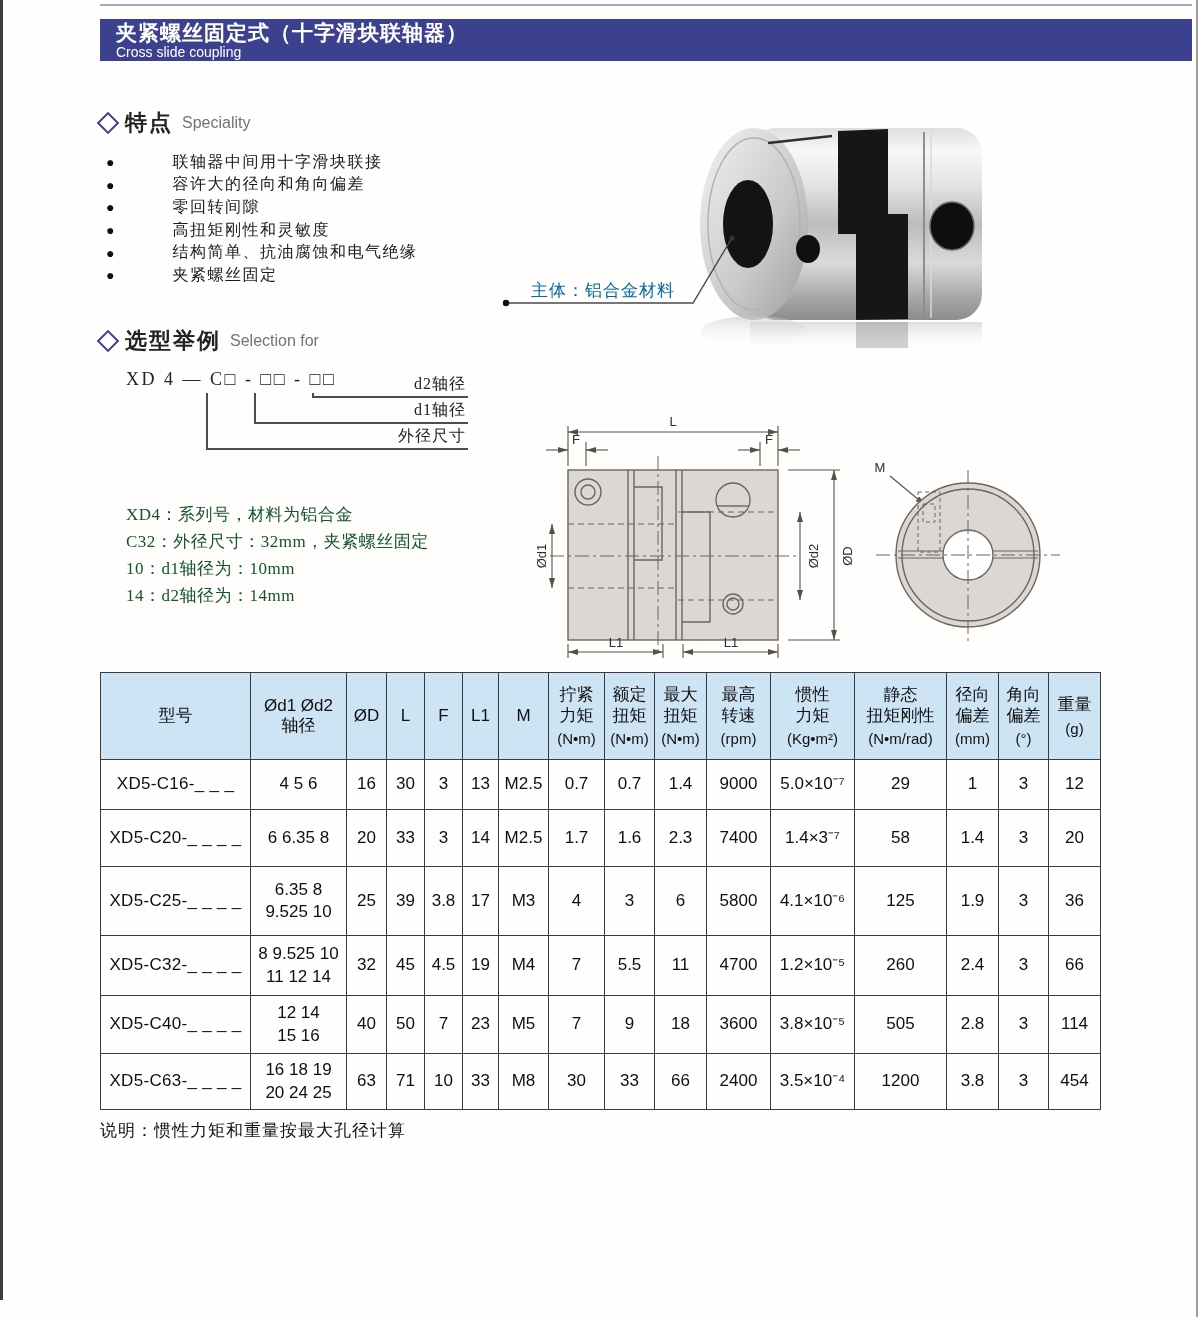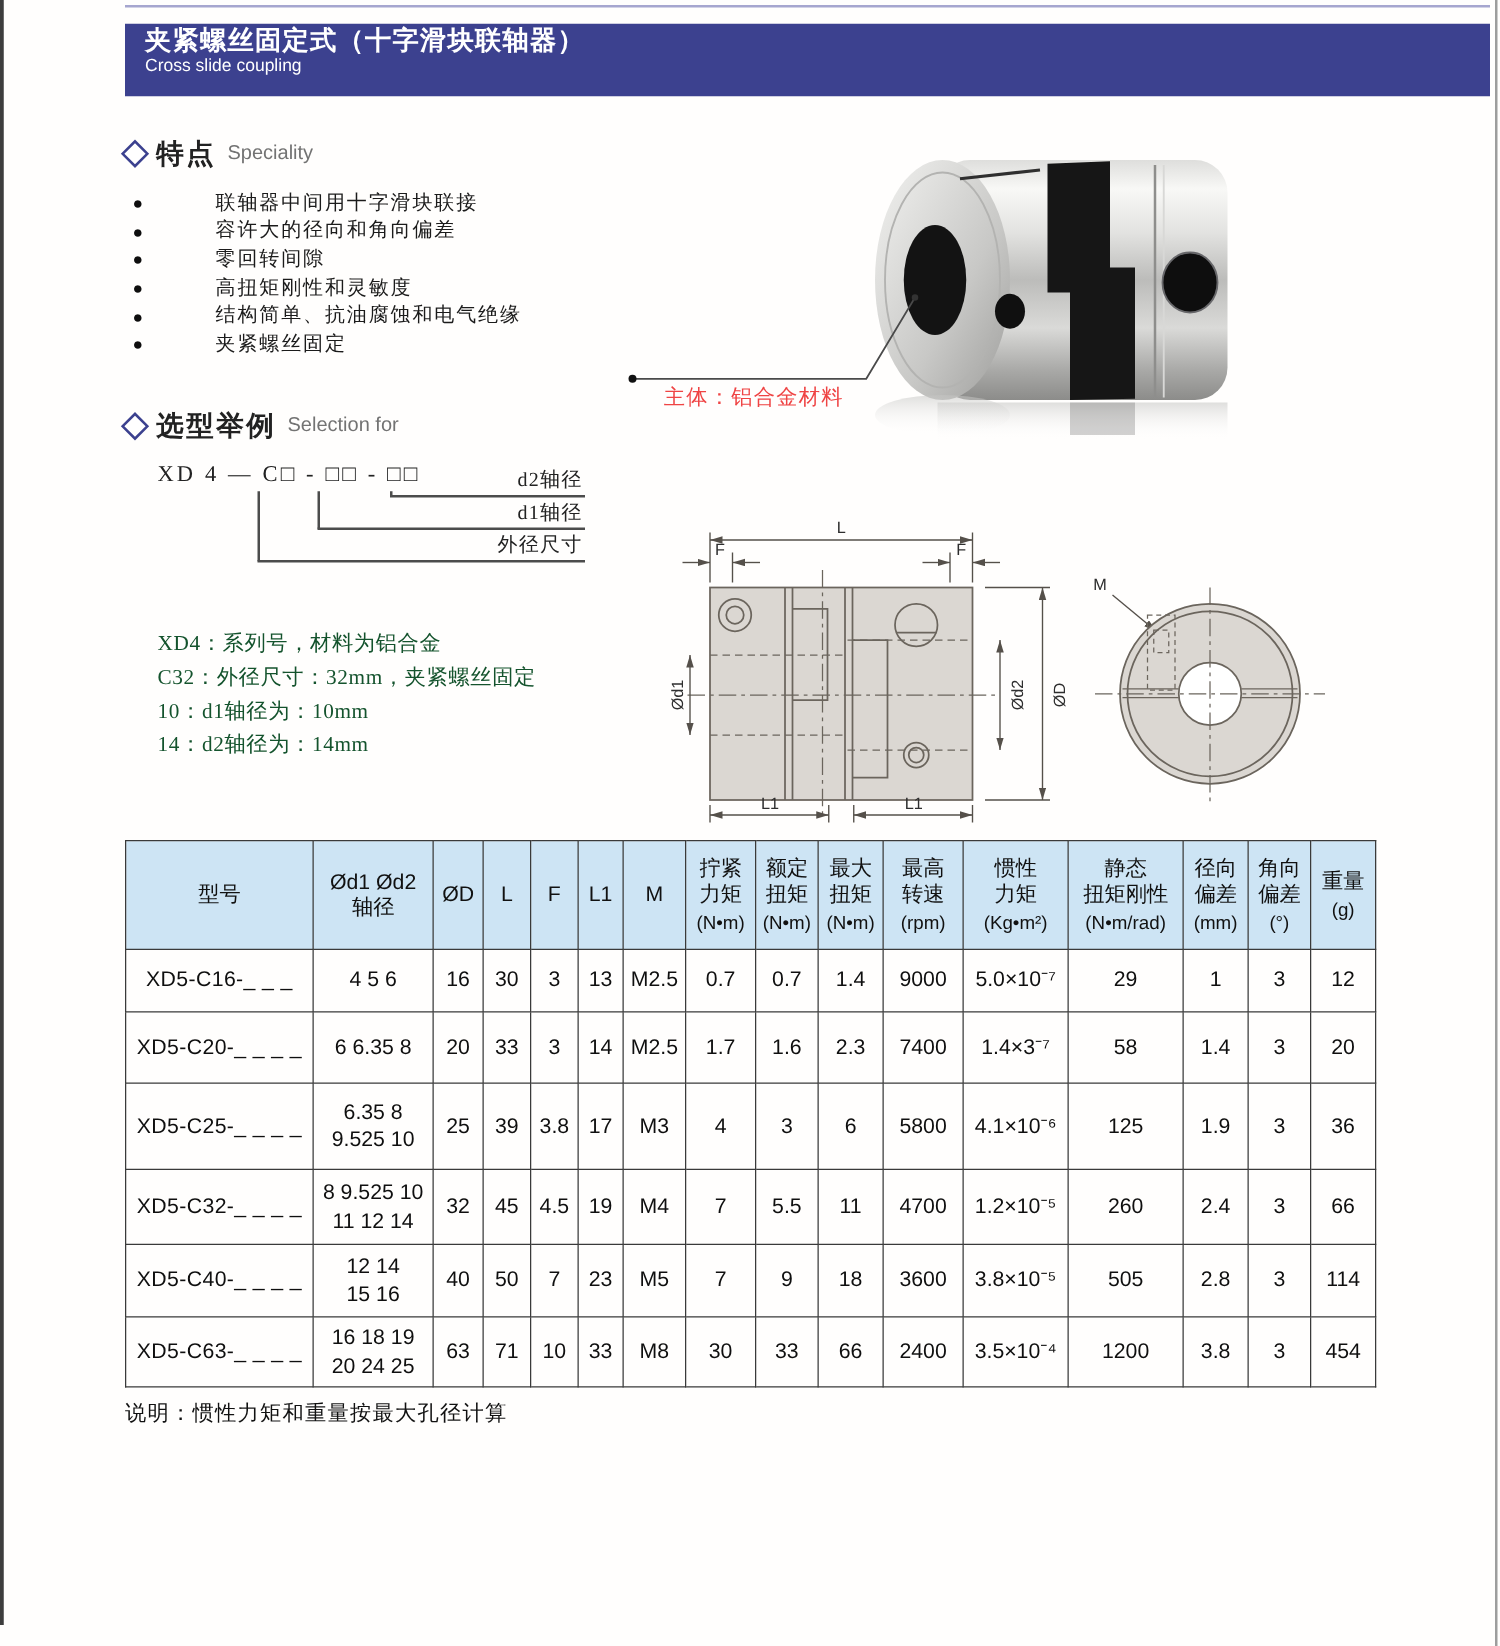--- a/index.html
+++ b/index.html
@@ -3,40 +3,40 @@
 <meta charset="utf-8">
 <style>
   html,body{margin:0;padding:0;background:#ffffff;}
   .page{position:relative;width:1200px;height:1317px;background:#fffefd;overflow:hidden;
         font-family:"Liberation Sans",sans-serif;color:#1c1c1c;}
   
   .edge-left{position:absolute;left:0;top:0;width:3px;height:1300px;background:#3d3d3d;}
   .edge-right{position:absolute;left:1196px;top:0;width:2px;height:1317px;background:#9d9d9d;}
   .top-rule{position:absolute;left:100px;top:4px;width:1092px;height:2px;background:#a6a6cf;}
   
-  .header-bar{position:absolute;left:100px;top:19px;width:1092px;height:58px;background:#3c418f;
+  .header-bar{position:absolute;left:100px;top:19px;width:1092px;height:42px;background:#3c418f;
               box-sizing:border-box;padding:2px 0 0 16px;color:#ffffff;}
   .title-zh{font-size:21px;font-weight:bold;letter-spacing:1px;line-height:23px;}
   .title-en{font-size:14px;line-height:16px;}
   
   .sec-heading{display:flex;align-items:center;gap:9px;}
   .diamond{width:12px;height:12px;border:2.5px solid #3c418f;transform:rotate(45deg);background:#fff;flex:0 0 auto;}
   .h-zh{font-size:22px;font-weight:bold;color:#222;letter-spacing:2px;}
   .h-en{font-size:16px;color:#737373;}
   
   .speciality{position:absolute;left:100px;top:108px;width:440px;}
   .bullet-list{margin-top:13px;padding-left:6px;}
   .bullet-item{display:flex;align-items:center;height:22.6px;}
   .bullet-mark{font-size:14px;margin-right:10px;color:#0e0e0e;line-height:1;}
   .bullet-text{font-size:16px;color:#1b1b1b;letter-spacing:1.5px;margin-left:48px;}
   
   .photo-svg{position:absolute;left:680px;top:106px;}
   .callout-svg{position:absolute;left:498px;top:232px;}
   .callout-text{position:absolute;left:531px;top:279px;font-family:"Liberation Serif",serif;
-                font-size:17px;color:#ef4444;letter-spacing:1px;margin-top:27px;}
+                font-size:17px;color:#0369a1;letter-spacing:1px;}
   
   .selection{position:absolute;left:100px;top:326px;width:490px;}
   .code-diagram{position:relative;margin:13px 0 0 26px;width:342px;height:130px;
                 font-family:"Liberation Serif",serif;}
   .code-text{position:absolute;left:0;top:0;font-size:18px;color:#222;letter-spacing:2.5px;white-space:nowrap;}
   .diag-label{position:absolute;font-size:16px;color:#222;letter-spacing:1px;}
   .dl-1{right:2px;top:5px;} .dl-2{right:2px;top:31px;} .dl-3{right:2px;top:57px;}
   .diag-line{position:absolute;height:1.5px;background:#4c4c4c;}
   .ln-1{left:186px;right:0;top:27px;} .ln-2{left:128px;right:0;top:53px;} .ln-3{left:80px;right:0;top:79px;}
   .diag-v{position:absolute;width:1.5px;background:#4c4c4c;top:24px;}

